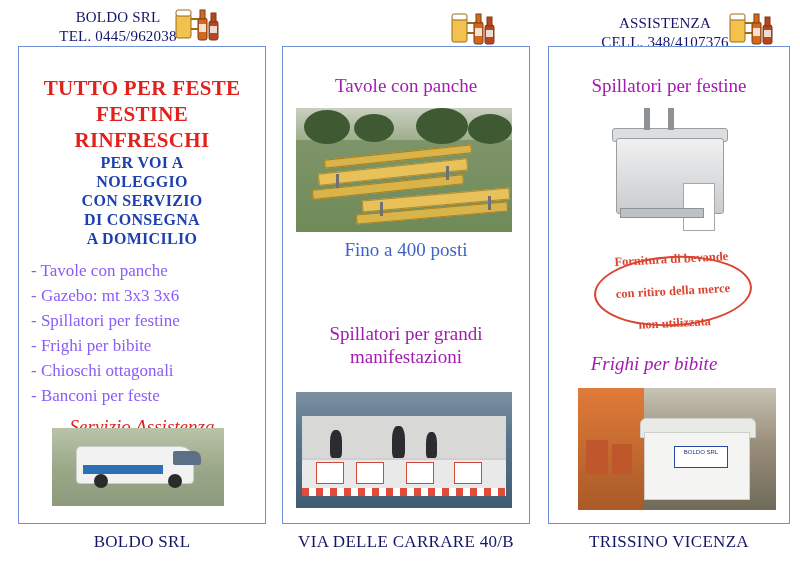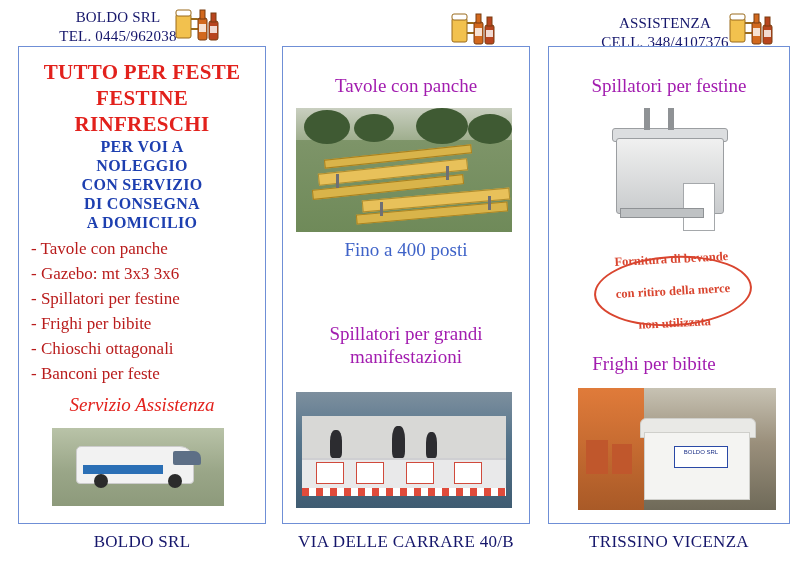--- a/index.html
+++ b/index.html
@@ -66,35 +66,35 @@
 
   
   .redtitle {
     color: #e2211c;
     font-family: "Liberation Serif", serif;
     font-weight: bold;
     text-align: center;
     font-size: 21px;
     line-height: 26px;
     letter-spacing: .3px;
-    margin-top: 12px;
+    margin-top: 28px;
   }
   .bluelines {
     color: #1d3fb0;
     font-family: "Liberation Serif", serif;
     font-weight: bold;
     text-align: center;
     font-size: 16px;
     line-height: 19px;
     letter-spacing: .3px;
   }
   .bullets {
-    margin-top: 4px;
+    margin-top: 10px;
     padding: 0 0 0 12px;
-    color: #b91c1c;
+    color: #8b5cf6;
     font-size: 17px;
     line-height: 25px;
     font-family: "Liberation Serif", serif;
   }
   .bullets div { white-space: nowrap; }
   .servizio {
     color: #e2211c;
     font-style: italic;
     text-align: center;
     font-size: 19px;
@@ -430,21 +430,21 @@
   </div>
 
   <div id="oval-callout">
     <span>
       <span>Fornitura di bevande</span><br>
       <span>con ritiro della merce</span><br>
       <span>non utilizzata</span>
     </span>
   </div>
 
-  <div class="cap" style="left:548px; top:352px; width:212px;">Frighi per bibite</div>
+  <div class="cap" style="left:548px; top:352px; width:212px;font-style:italic;">Frighi per bibite</div>
 
   <div class="photo" id="photo-fridge">
     <div class="fr-wall"></div>
     <div class="fr-chair" style="left:8px;  top:52px; width:22px; height:34px;"></div>
     <div class="fr-chair" style="left:34px; top:56px; width:20px; height:30px;"></div>
     <div class="fr-lid"></div>
     <div class="fr-box"></div>
     <div class="fr-label">BOLDO SRL</div>
   </div>
 

